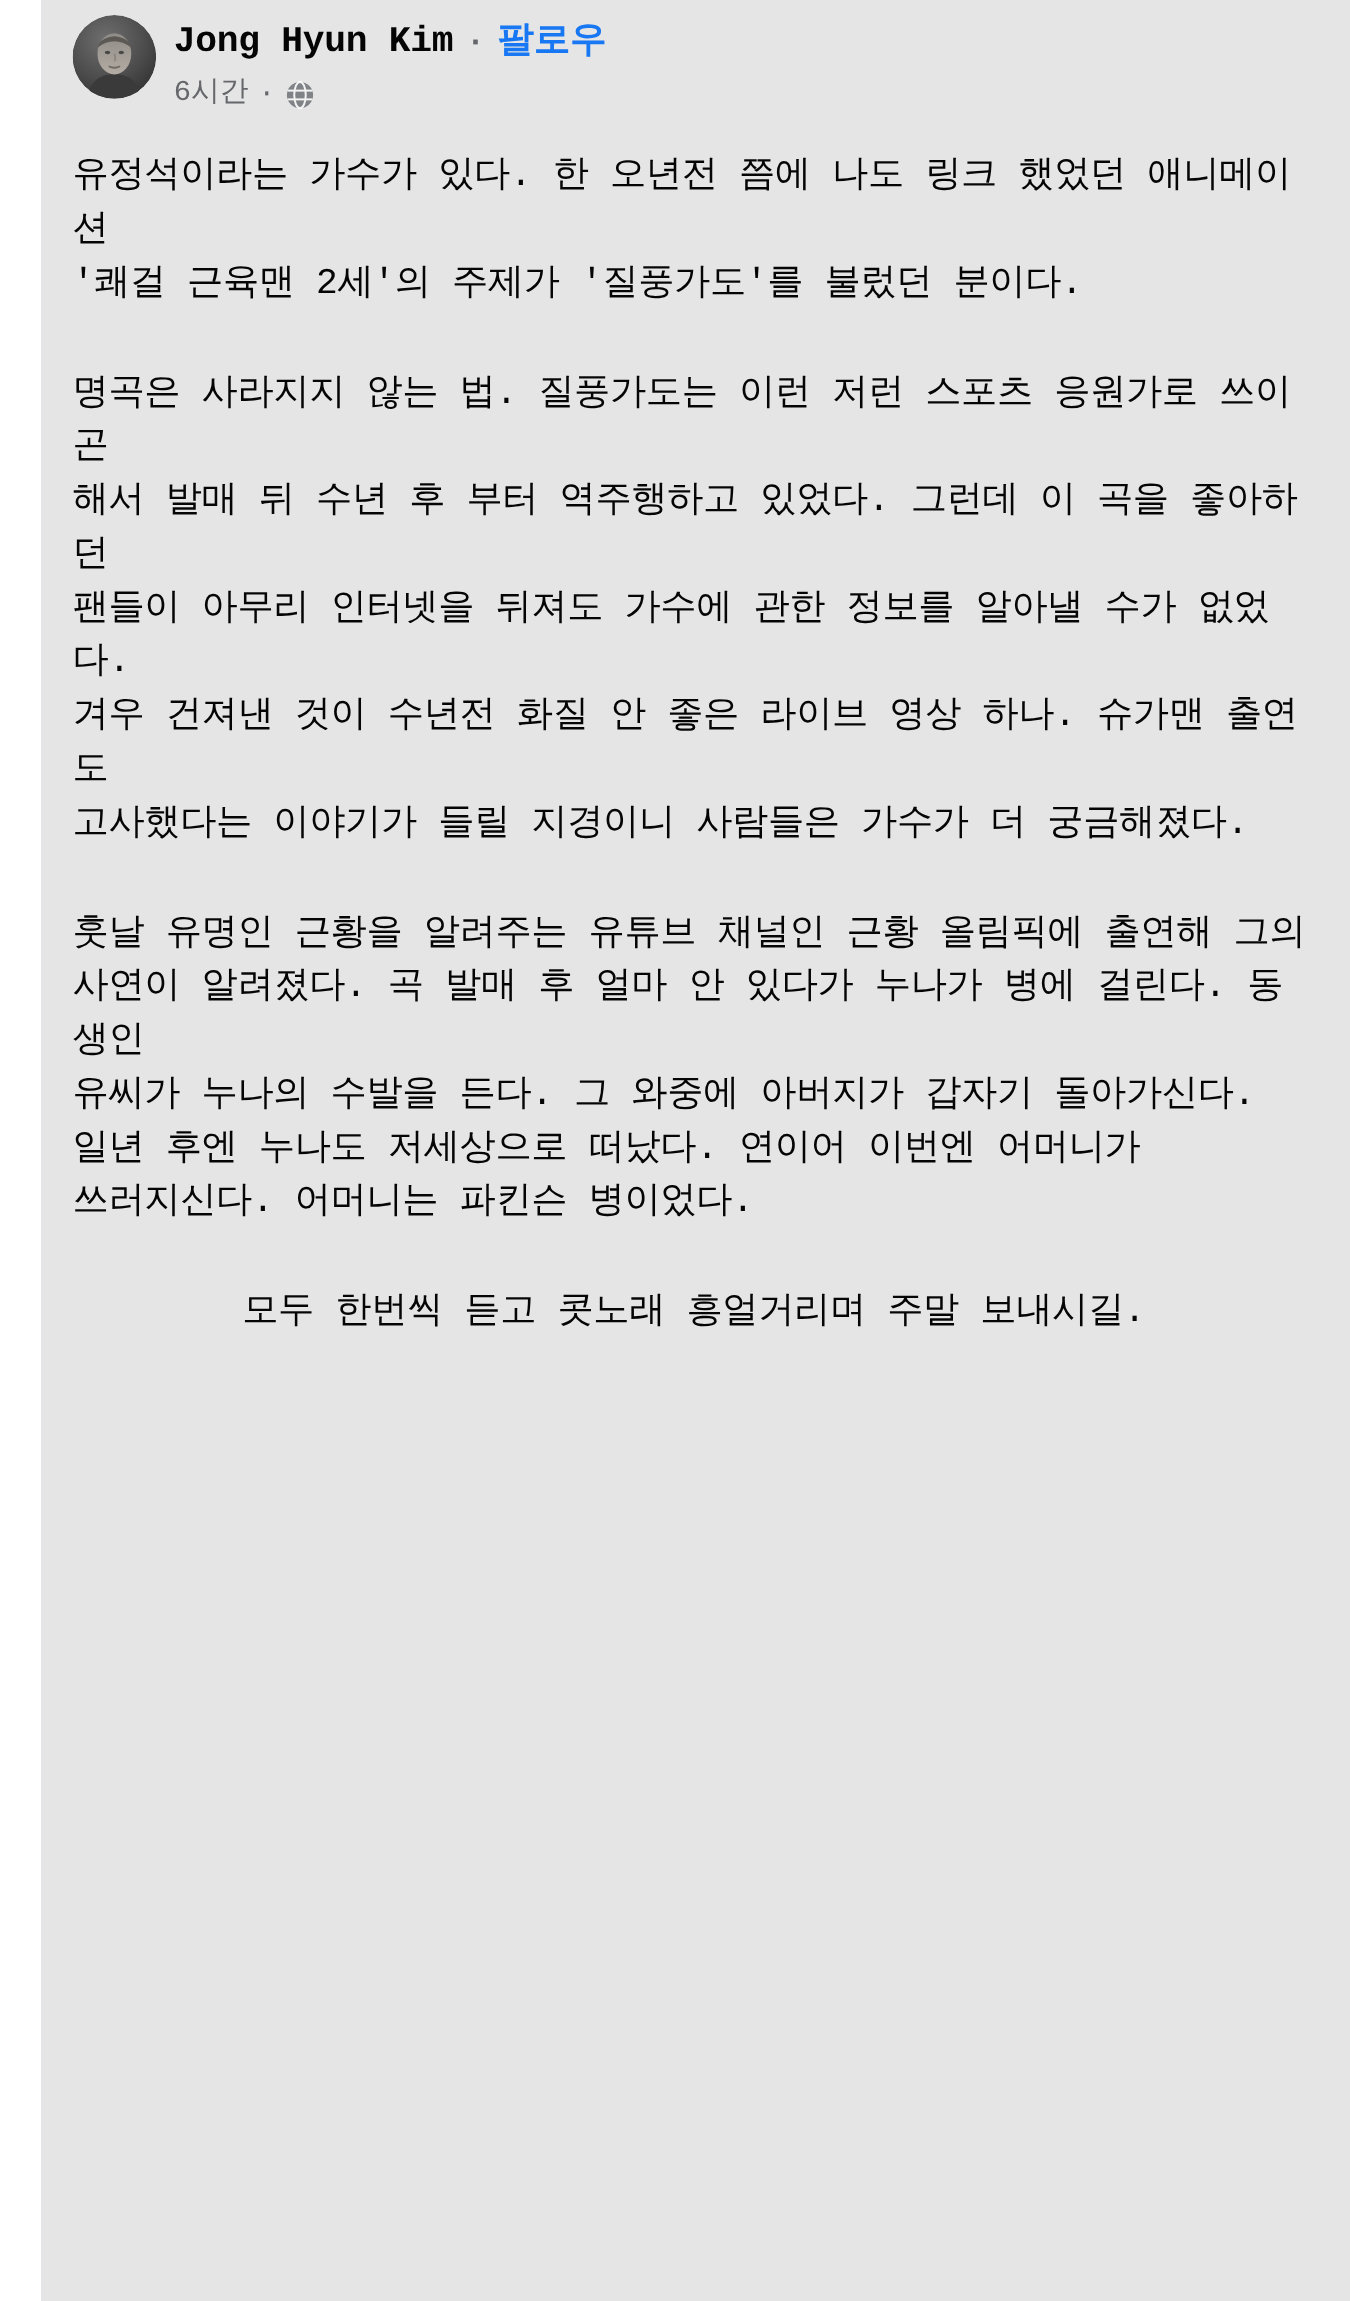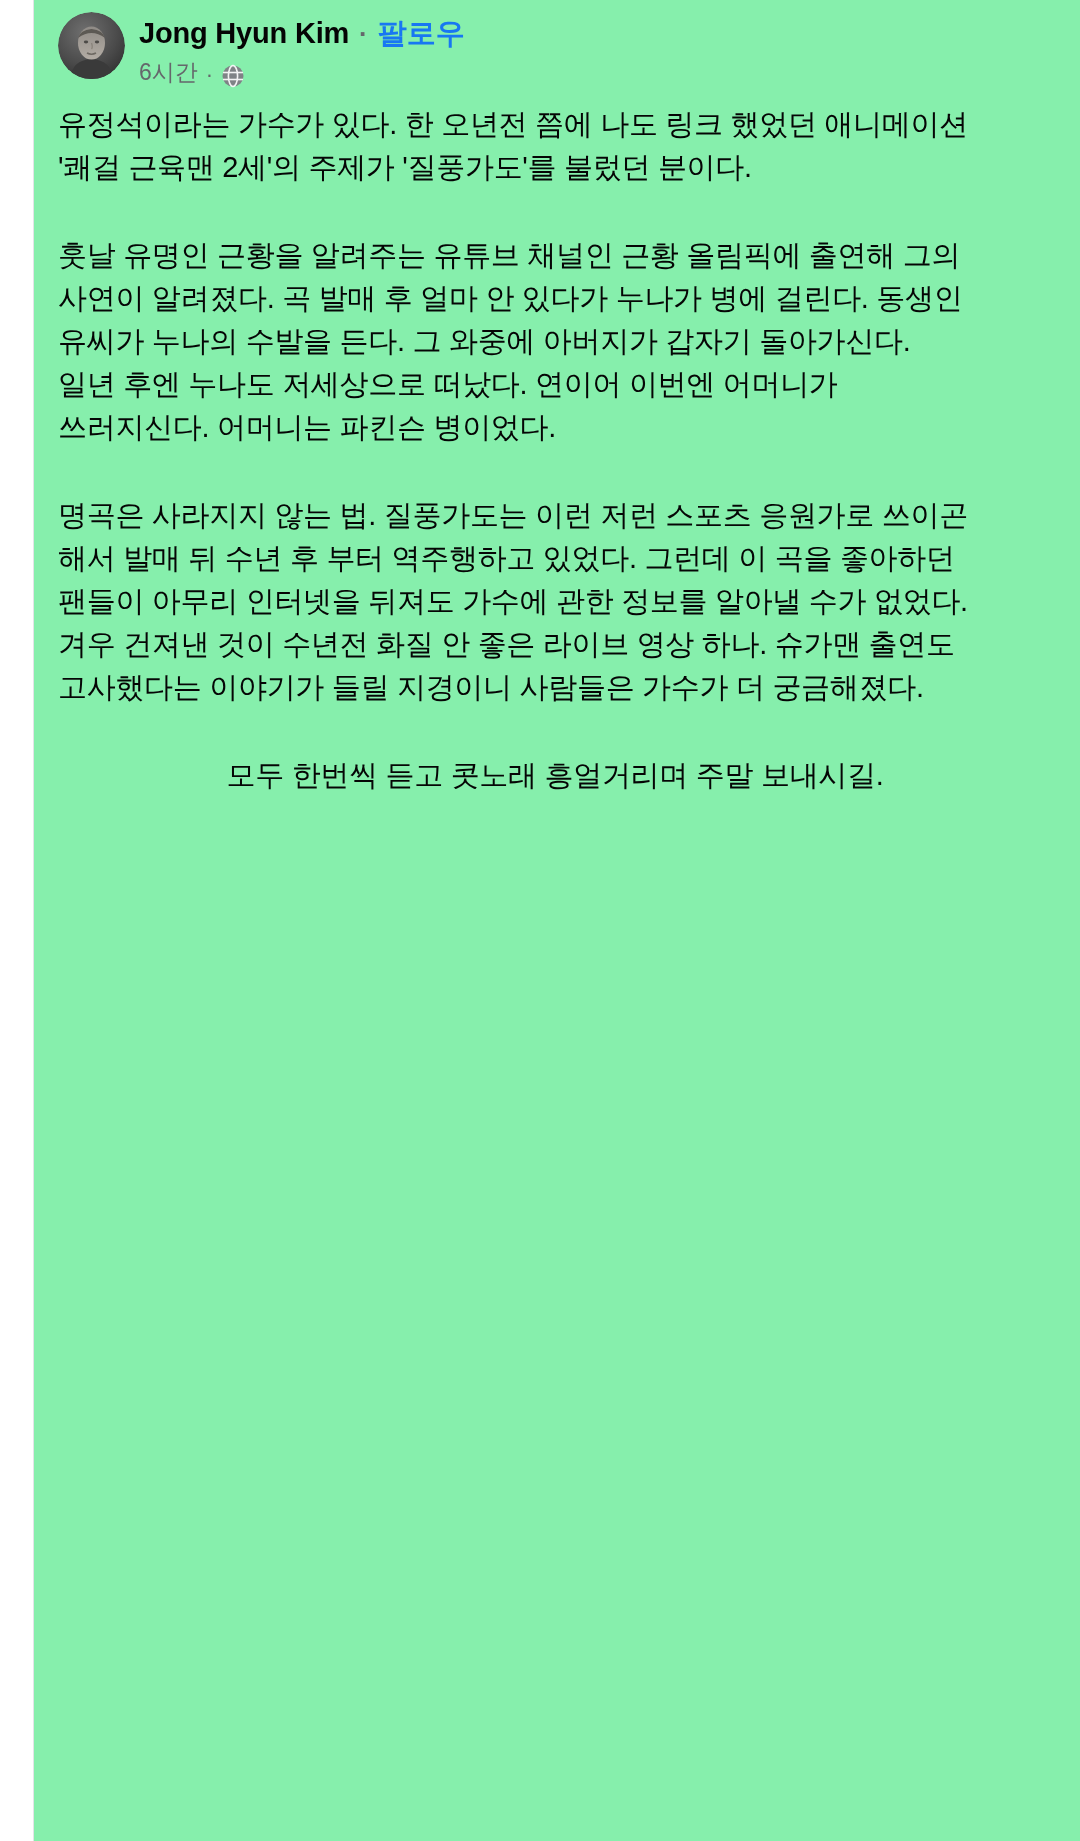--- a/index.html
+++ b/index.html
@@ -15,21 +15,22 @@
     background: #ffffff;
     overflow: hidden;
     position: relative;
   }
   .post-card {
     margin-left: 33px;
     border-left: 1px solid #e2e4e8;
     min-height: 1841px;
     box-sizing: border-box;
     padding: 10px 28px 40px 24px;
-    background: #86efac;
+    background: #e5e5e5;
+    font-family: Liberation Mono, monospace;
   }
   
   .post-header {
     display: flex;
     align-items: flex-start;
     gap: 14px;
     padding-top: 2px;
   }
   .avatar-wrap {
     width: 67px;
@@ -79,21 +80,21 @@
     color: #65676b;
   }
   .globe-icon {
     width: 24px;
     height: 24px;
     display: inline-block;
     margin-top: 1px;
   }
   
   .post-body {
-    margin-top: 15px;
+    margin-top: 31px;
   }
   .post-body p {
     margin: 0 0 45px 0;
     font-size: 29px;
     line-height: 43px;
     color: #050505;
     white-space: pre-line;
     letter-spacing: -0.3px;
   }
   .post-body p:last-child {
@@ -152,27 +153,27 @@
               </g>
             </svg>
           </span>
         </div>
       </div>
     </div>
 
     <div class="post-body">
         <p>유정석이라는 가수가 있다. 한 오년전 쯤에 나도 링크 했었던 애니메이션
 '쾌걸 근육맨 2세'의 주제가 '질풍가도'를 불렀던 분이다.</p>
+        <p>명곡은 사라지지 않는 법. 질풍가도는 이런 저런 스포츠 응원가로 쓰이곤
+해서 발매 뒤 수년 후 부터 역주행하고 있었다. 그런데 이 곡을 좋아하던
+팬들이 아무리 인터넷을 뒤져도 가수에 관한 정보를 알아낼 수가 없었다.
+겨우 건져낸 것이 수년전 화질 안 좋은 라이브 영상 하나. 슈가맨 출연도
+고사했다는 이야기가 들릴 지경이니 사람들은 가수가 더 궁금해졌다.</p>
         <p>훗날 유명인 근황을 알려주는 유튜브 채널인 근황 올림픽에 출연해 그의
 사연이 알려졌다. 곡 발매 후 얼마 안 있다가 누나가 병에 걸린다. 동생인
 유씨가 누나의 수발을 든다. 그 와중에 아버지가 갑자기 돌아가신다.
 일년 후엔 누나도 저세상으로 떠났다. 연이어 이번엔 어머니가
 쓰러지신다. 어머니는 파킨슨 병이었다.</p>
-        <p>명곡은 사라지지 않는 법. 질풍가도는 이런 저런 스포츠 응원가로 쓰이곤
-해서 발매 뒤 수년 후 부터 역주행하고 있었다. 그런데 이 곡을 좋아하던
-팬들이 아무리 인터넷을 뒤져도 가수에 관한 정보를 알아낼 수가 없었다.
-겨우 건져낸 것이 수년전 화질 안 좋은 라이브 영상 하나. 슈가맨 출연도
-고사했다는 이야기가 들릴 지경이니 사람들은 가수가 더 궁금해졌다.</p>
         <p>모두 한번씩 듣고 콧노래 흥얼거리며 주말 보내시길.</p>
       </div>
 
   </div>
 </div>
 
 </body></html>

